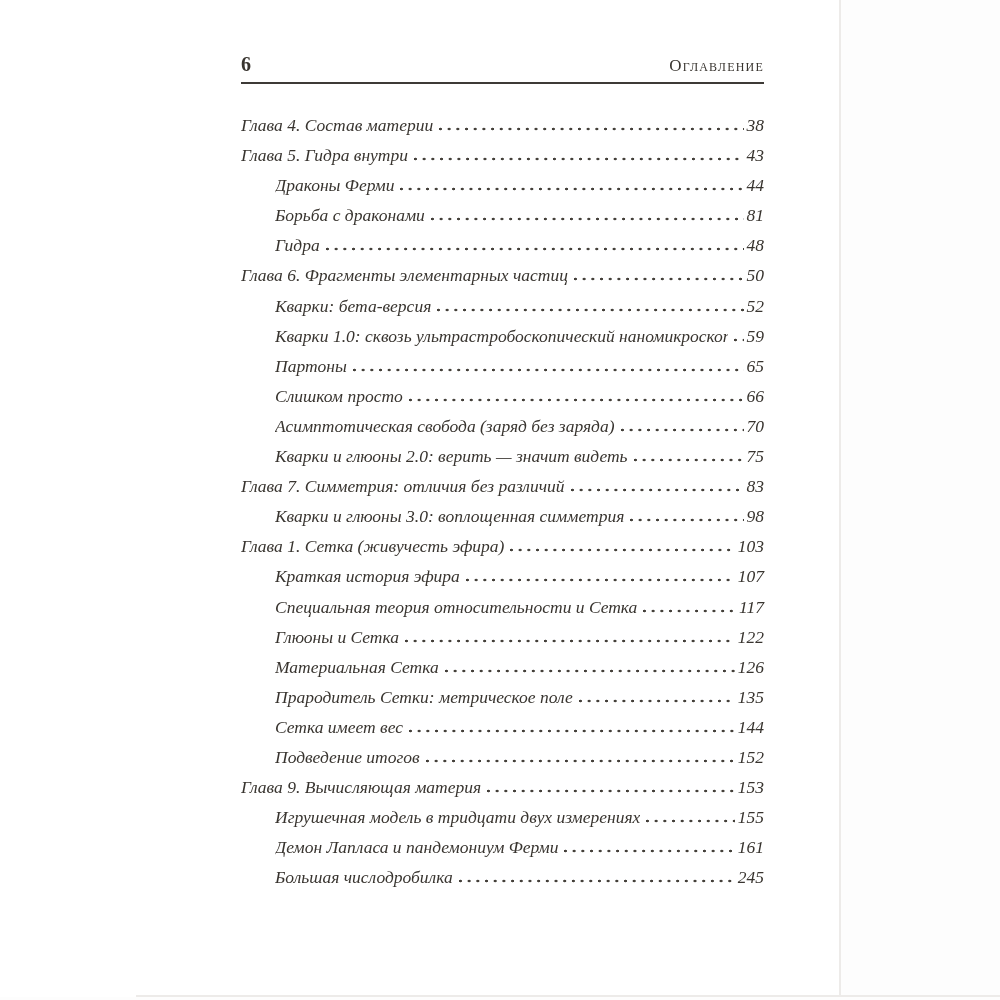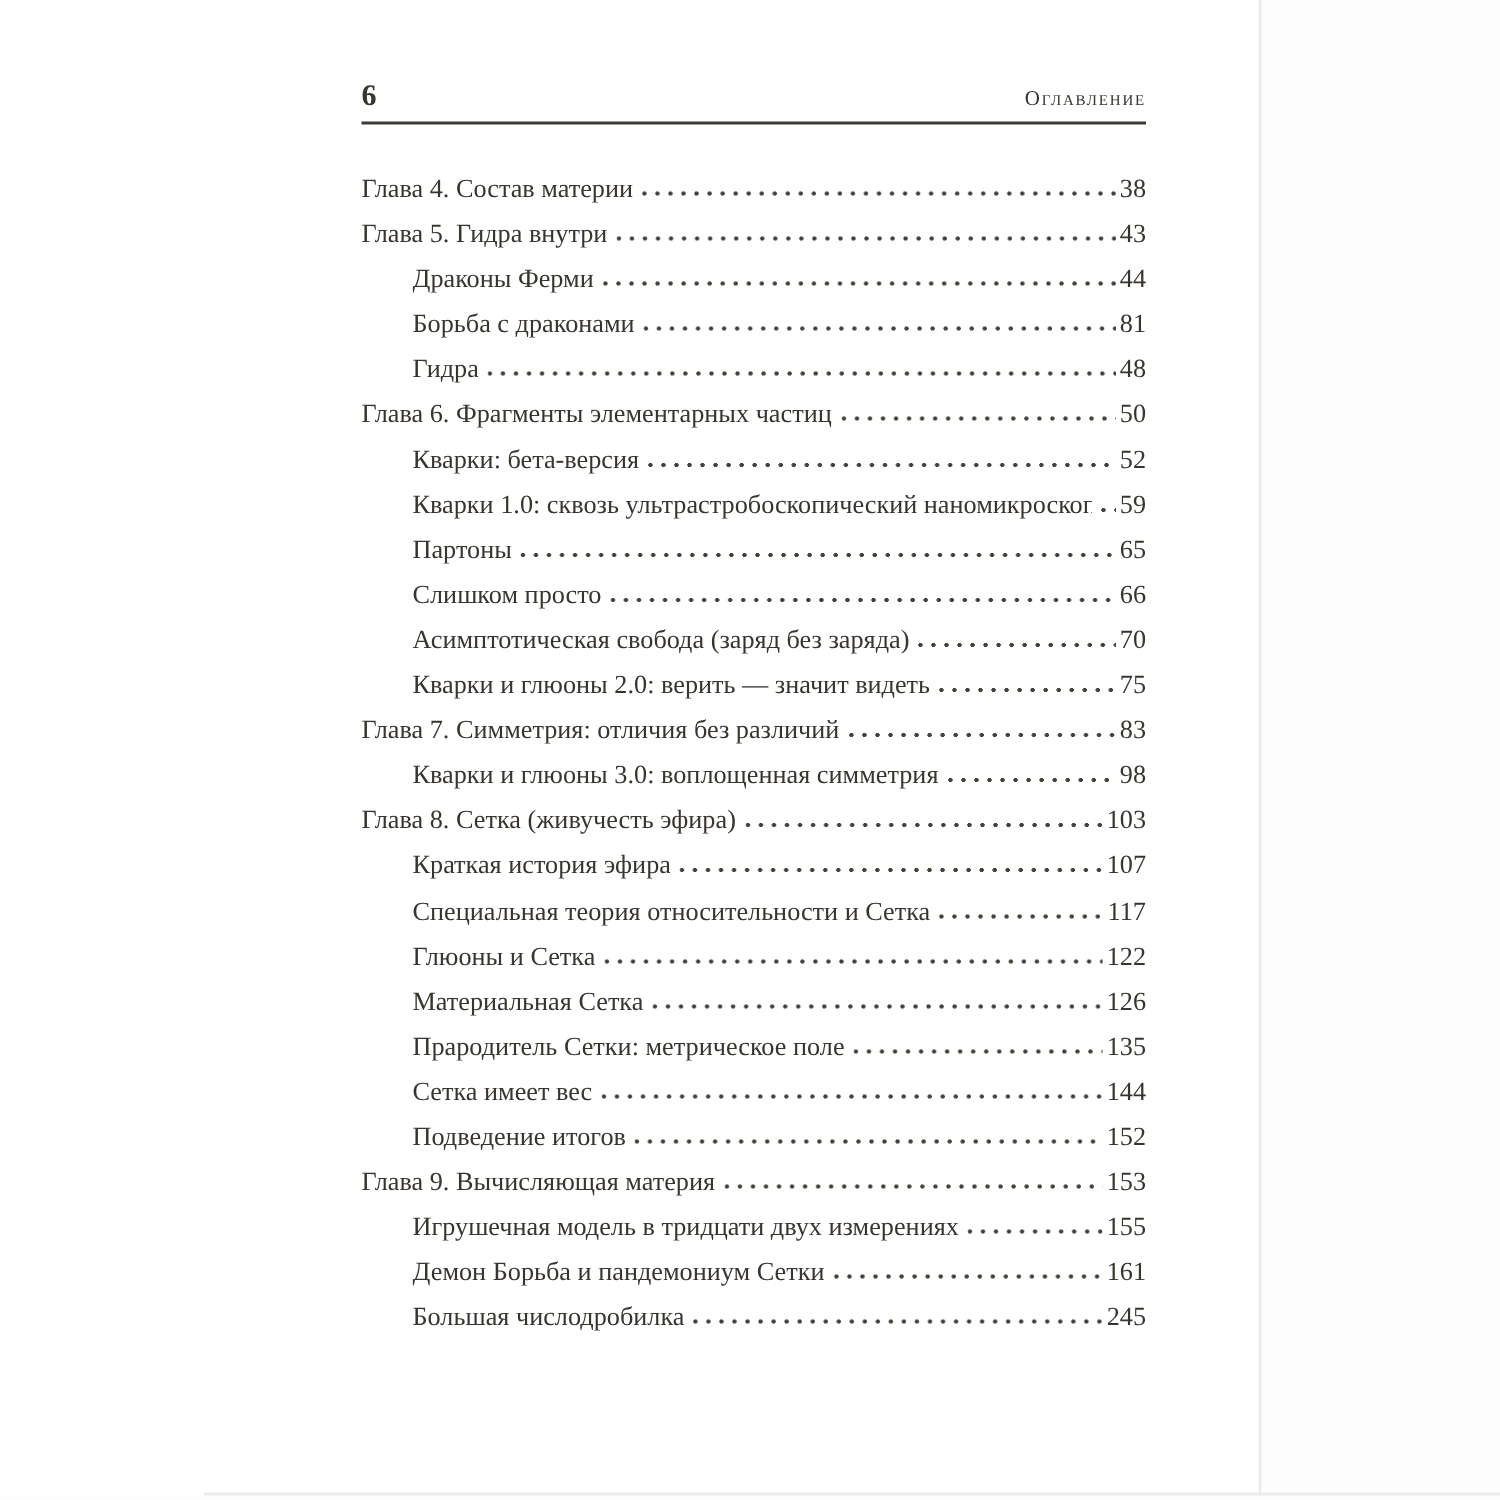--- a/index.html
+++ b/index.html
@@ -16,23 +16,23 @@
   .bottom-strip { position:absolute; left:0; top:997px; width:1000px; height:3px; background:#fdfdfd; }
   .scan-edge-v  { position:absolute; left:839px; top:0; width:2px; height:997px; background:#edebe9; }
   .scan-edge-h  { position:absolute; left:136px; top:995px; width:864px; height:2px; background:#edebe9; }
 
   .header {
     position:absolute; left:241px; top:53px; width:523px;
     display:flex; justify-content:space-between; align-items:baseline;
     border-bottom:2px solid #3d3a36; padding-bottom:6px;
   }
   .pagenum-header { font-weight:bold; font-size:20px; line-height:1.1; }
-  .running-title  { font-variant:small-caps; font-size:14px; letter-spacing:1.2px; line-height:1.1; }
-
-  .toc { position:absolute; left:241px; top:110px; width:523px; }
+  .running-title  { font-variant:small-caps; font-size:17px; letter-spacing:1.2px; line-height:1.1; }
+
+  .toc { position:absolute; left:241px; top:110px; width:523px;font-style:italic; }
   .row {
     display:flex; align-items:baseline;
     height:30.1px; line-height:30.1px;
     font-size:17.5px; white-space:nowrap;
   }
   .row.sub { padding-left:34px; }
   .label { flex:0 1 auto; overflow:hidden; }
   .leader {
     flex:1 0 10px; height:4px; margin:0 3px 0 6px;
     background-image:radial-gradient(circle at 1.6px 2px, #44403a 1.25px, transparent 1.6px);
@@ -133,21 +133,21 @@
   </div>
 
 
   <div class="row sub">
     <span class="label">Кварки и глюоны 3.0: воплощенная симметрия</span>
     <span class="leader"></span>
     <span class="num">98</span>
   </div>
 
   <div class="row">
-    <span class="label">Глава 8. Сетка (живучесть эфира)</span>
+    <span class="label">Глава 1. Сетка (живучесть эфира)</span>
     <span class="leader"></span>
     <span class="num">103</span>
   </div>
 
   <div class="row sub">
     <span class="label">Краткая история эфира</span>
     <span class="leader"></span>
     <span class="num">107</span>
   </div>
 
@@ -193,21 +193,21 @@
     <span class="num">153</span>
   </div>
 
   <div class="row sub">
     <span class="label">Игрушечная модель в тридцати двух измерениях</span>
     <span class="leader"></span>
     <span class="num">155</span>
   </div>
 
   <div class="row sub">
-    <span class="label">Демон Борьба и пандемониум Сетки</span>
+    <span class="label">Демон Лапласа и пандемониум Ферми</span>
     <span class="leader"></span>
     <span class="num">161</span>
   </div>
 
   <div class="row sub">
     <span class="label">Большая числодробилка</span>
     <span class="leader"></span>
     <span class="num">245</span>
   </div>
 </div>

